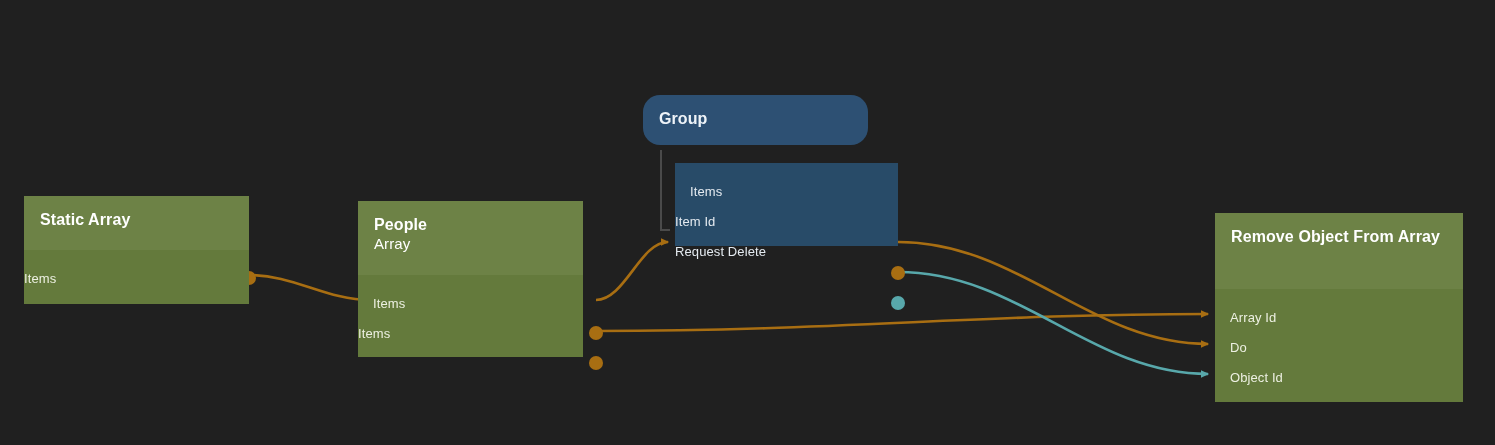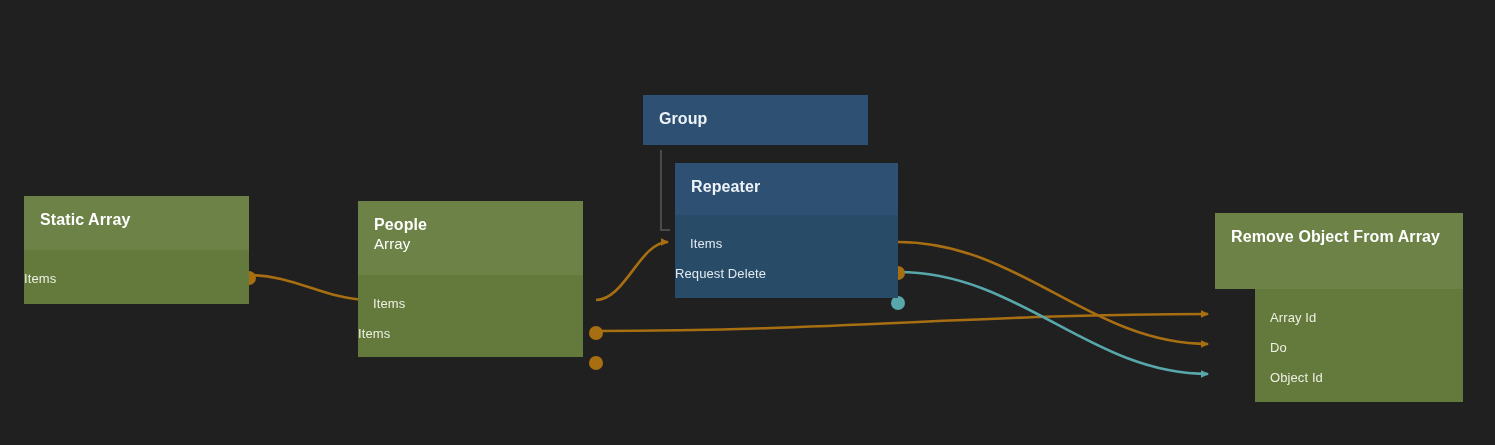--- a/index.html
+++ b/index.html
@@ -133,39 +133,37 @@
         <div class="node-header" style="height: 74px;">
           <div class="node-title">People</div>
           <div class="node-subtitle">Array</div>
         </div>
         <div class="node-body" style="height: 82px; padding-top: 13px;">
           <div class="port-row port-in"><span class="port-label">Items</span></div>
           <div class="port-row port-out" style="display: block;"><span class="port-label">Items</span></div>
           <div class="port-row port-out" style="display: block;"><span class="port-label">Id</span></div>
         </div>
       </div>
-      <div class="node node-blue" style="left: 643px; top: 95px; width: 225px; height: 50px;">
+      <div class="node node-blue" style="left: 643px; top: 95px; width: 225px; height: 50px; border-radius: 17px;">
         <div class="node-header" style="height: 50px;">
           <div class="node-title">Group</div>
         </div>
       </div>
       <div class="node node-blue" style="left: 675px; top: 163px; width: 223px; height: 135px;">
-        <div class="node-header" style="height: 52px;">
-          <div class="node-title">Repeater</div>
-        </div>
         <div class="node-body" style="height: 83px; padding-top: 13px;">
           <div class="port-row port-in"><span class="port-label">Items</span></div>
+          <div class="port-row port-out" style="display: block;"><span class="port-label">Item Id</span></div>
           <div class="port-row port-out" style="display: block;"><span class="port-label">Request Delete</span></div>
         </div>
       </div>
       <div class="node node-green" style="left: 1215px; top: 213px; width: 248px; height: 189px;">
         <div class="node-header" style="height: 76px;">
           <div class="node-title">Remove Object From Array</div>
         </div>
-        <div class="node-body" style="height: 113px; padding-top: 13px; margin-left: 40px;">
+        <div class="node-body" style="height: 113px; padding-top: 13px;">
           <div class="port-row port-in"><span class="port-label">Array Id</span></div>
           <div class="port-row port-in"><span class="port-label">Do</span></div>
           <div class="port-row port-in"><span class="port-label">Object Id</span></div>
         </div>
       </div>
     </div>
 
 </div>
 
 </body></html>

